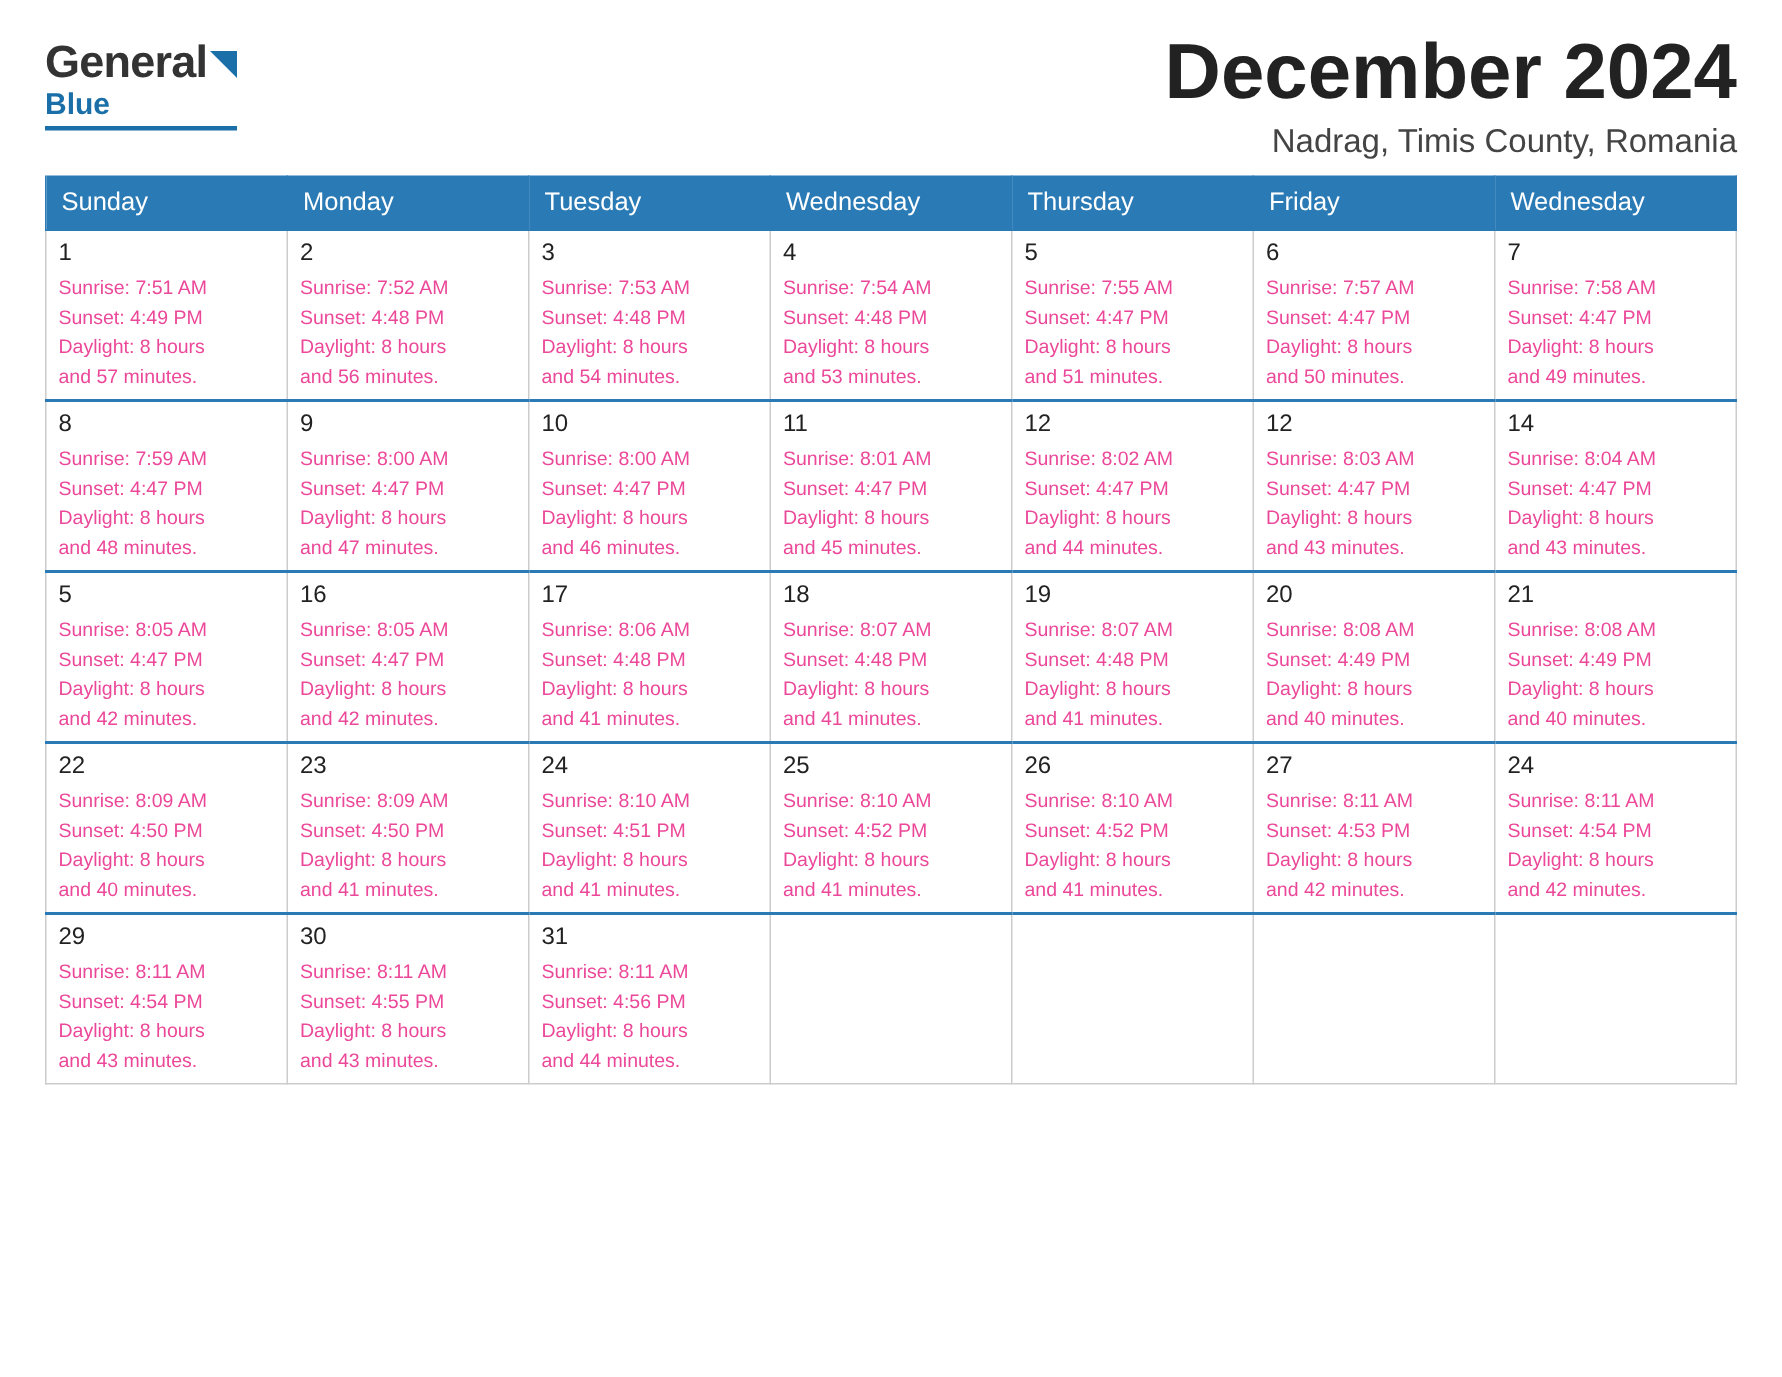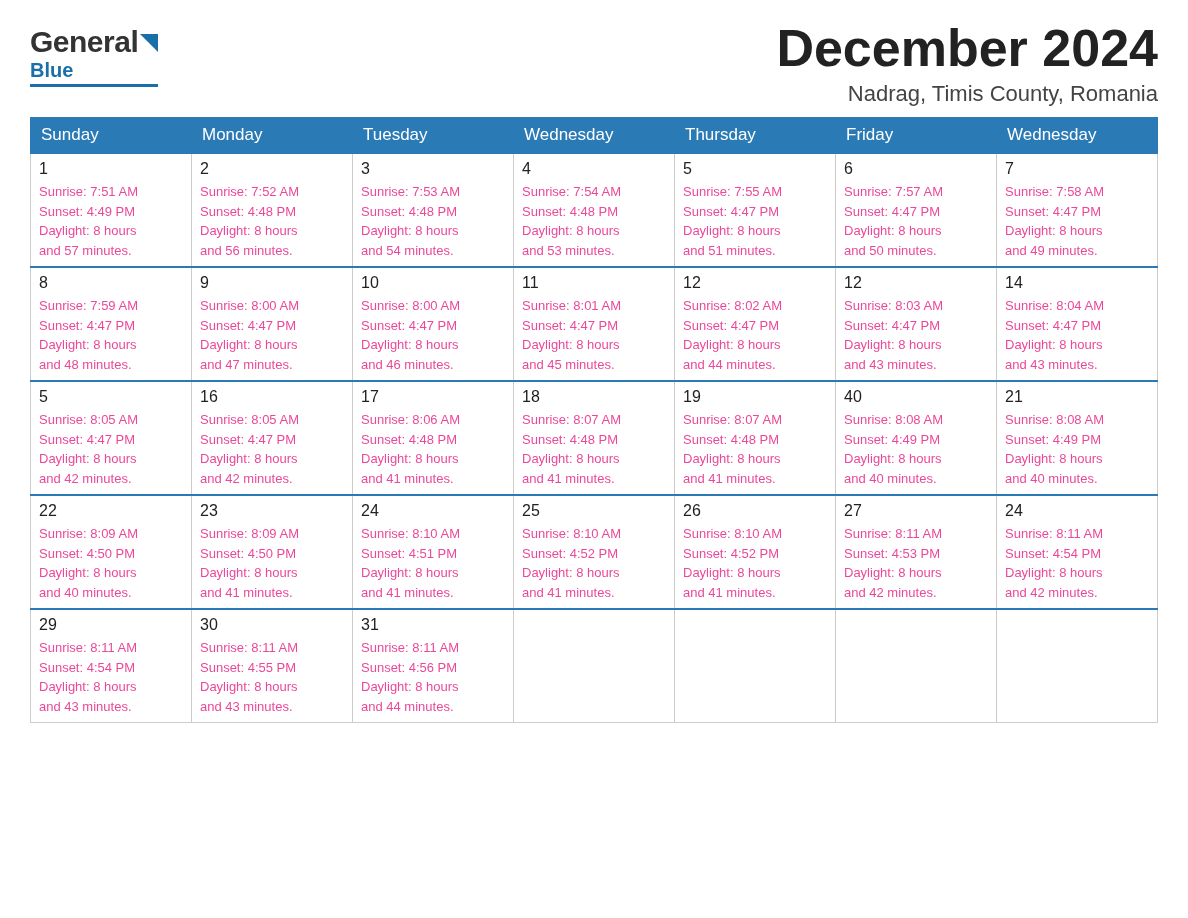--- a/index.html
+++ b/index.html
@@ -214,21 +214,21 @@
         </td>
         <td>
           <div class="day-number">18</div>
           <div class="day-info">Sunrise: 8:07 AM<br>Sunset: 4:48 PM<br>Daylight: 8 hours<br>and 41 minutes.</div>
         </td>
         <td>
           <div class="day-number">19</div>
           <div class="day-info">Sunrise: 8:07 AM<br>Sunset: 4:48 PM<br>Daylight: 8 hours<br>and 41 minutes.</div>
         </td>
         <td>
-          <div class="day-number">40</div>
+          <div class="day-number">20</div>
           <div class="day-info">Sunrise: 8:08 AM<br>Sunset: 4:49 PM<br>Daylight: 8 hours<br>and 40 minutes.</div>
         </td>
         <td>
           <div class="day-number">21</div>
           <div class="day-info">Sunrise: 8:08 AM<br>Sunset: 4:49 PM<br>Daylight: 8 hours<br>and 40 minutes.</div>
         </td>
       </tr>
       <tr>
         <td>
           <div class="day-number">22</div>

